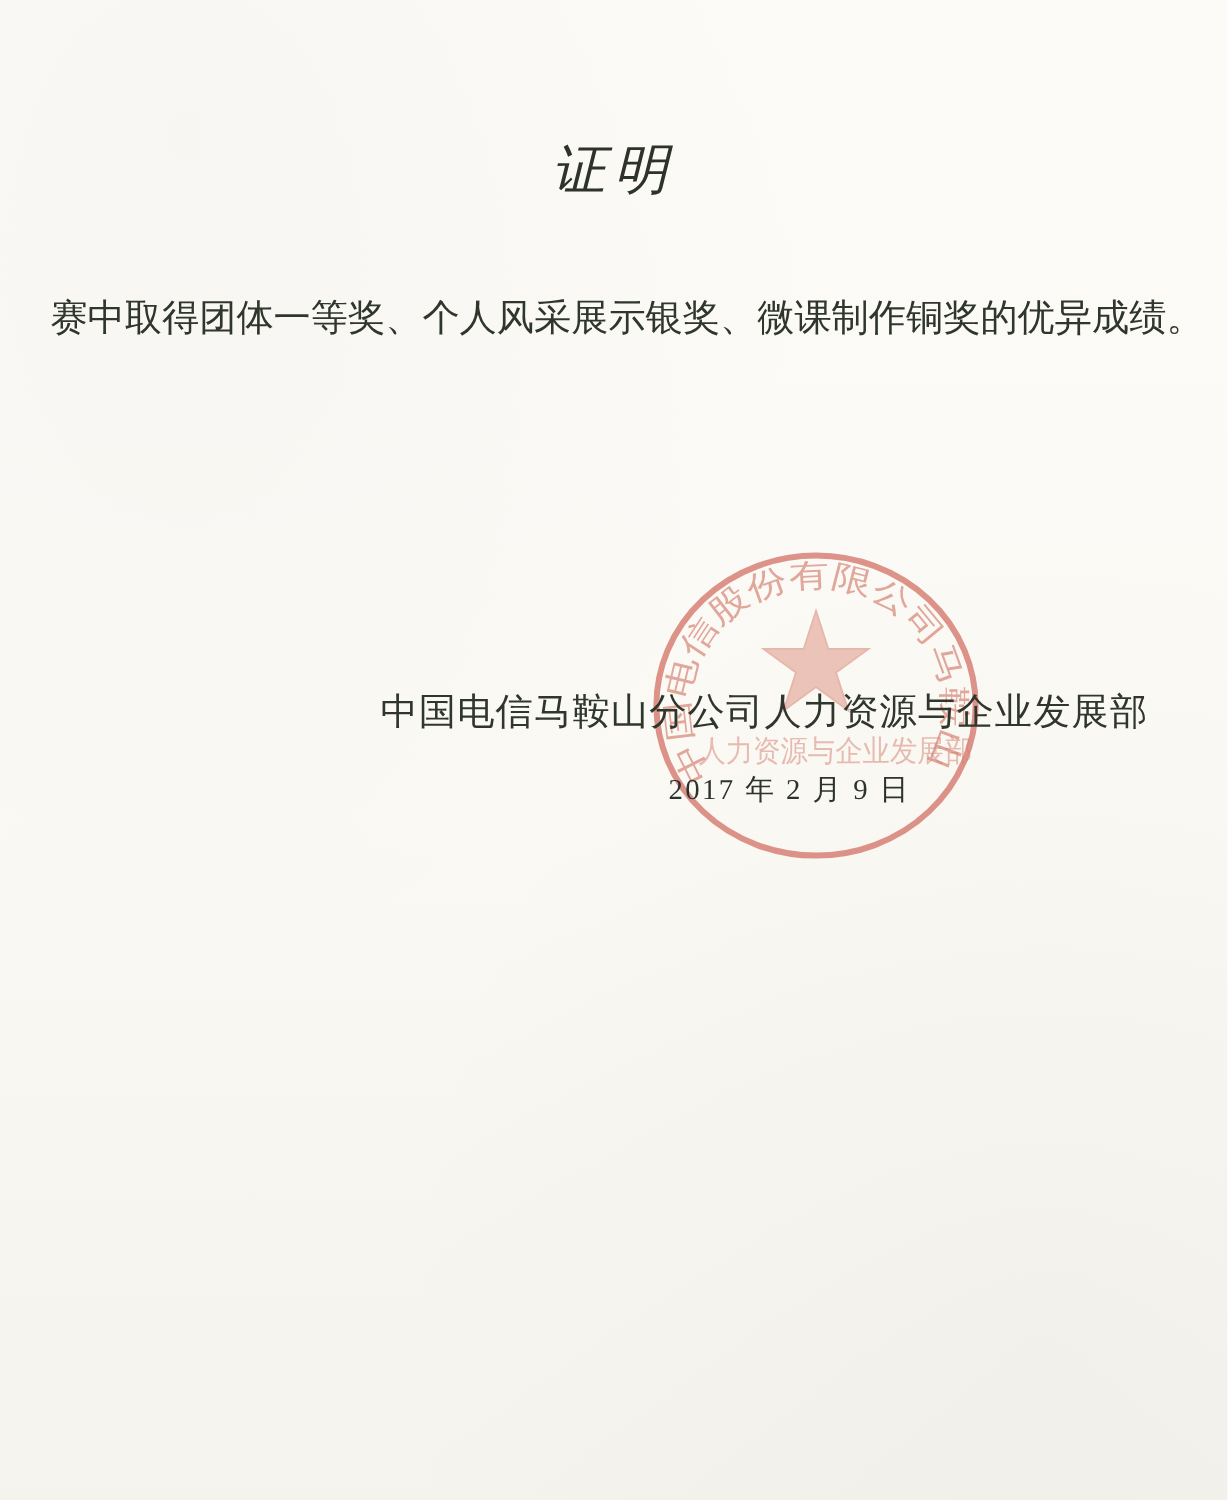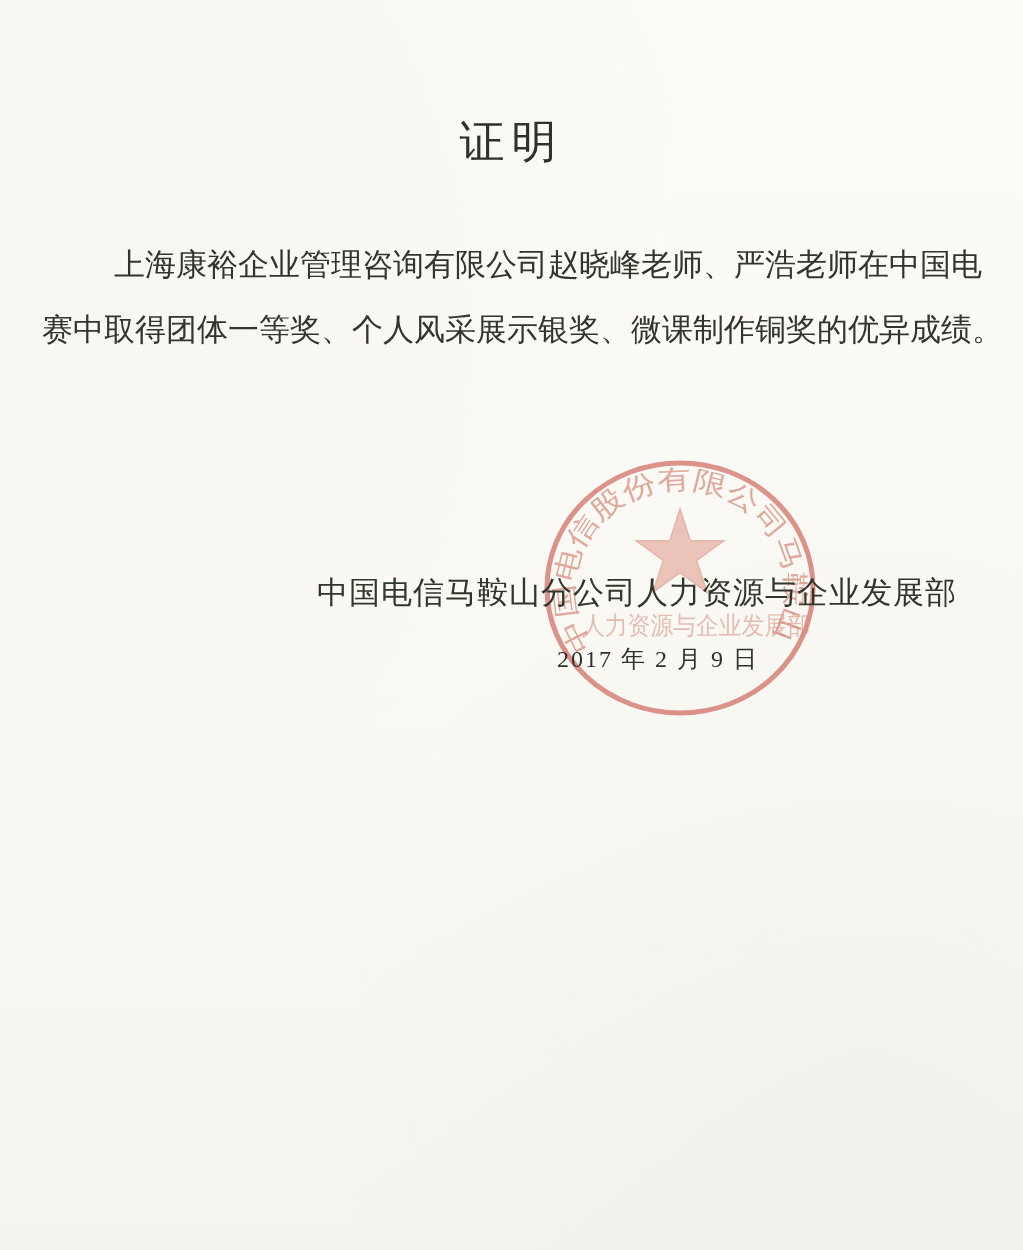--- a/index.html
+++ b/index.html
@@ -16,20 +16,21 @@
       radial-gradient(ellipse at 85% 90%, rgba(120,115,100,0.03), transparent 45%),
       linear-gradient(180deg,#fcfbf8 0%,#faf9f4 55%,#f4f3ee 100%);
   }
   .doc-title{
     position:absolute;top:116px;left:0;width:100%;
     text-align:center;
     font-size:45px;line-height:52px;
     letter-spacing:7px;
     color:#2d3329;
     font-weight:500;
+    font-style:italic;
   }
   .body-block{
     position:absolute;left:42px;top:232px;width:921px;
     z-index:2;
   }
   .body-line{
     font-size:31px;
     line-height:65px;
     color:#2f362c;
     text-align:justify;
@@ -66,21 +67,20 @@
   }
 </style>
 </head>
 <body>
 
 <div class="paper">
 
   <div class="doc-title">证明</div>
 
   <div class="body-block">
-    <div class="body-line first">上海康裕企业管理咨询有限公司赵晓峰老师、严浩老师在中国电</div>
     <div class="body-line">赛中取得团体一等奖、个人风采展示银奖、微课制作铜奖的优异成绩。</div>
   </div>
 
   <svg class="stamp" viewBox="0 0 300 300" width="300" height="300">
 
     <ellipse cx="150" cy="146" rx="133" ry="125" fill="none" stroke="#d0564a" stroke-width="5" opacity="0.62"></ellipse>
 
     <g transform="translate(150,113)">
       <polygon points="0,-46 10.3,-14.2 43.8,-14.2 16.7,5.4 27,37.2 0,17.6 -27,37.2 -16.7,5.4 -43.8,-14.2 -10.3,-14.2" fill="#e39b8d" stroke="#dc8273" stroke-width="1.5" opacity="0.55"></polygon>
     </g>

